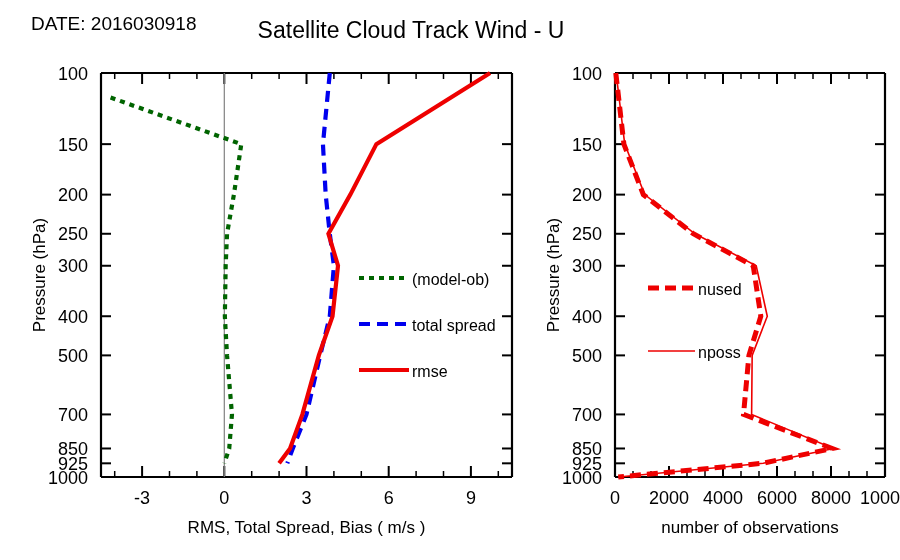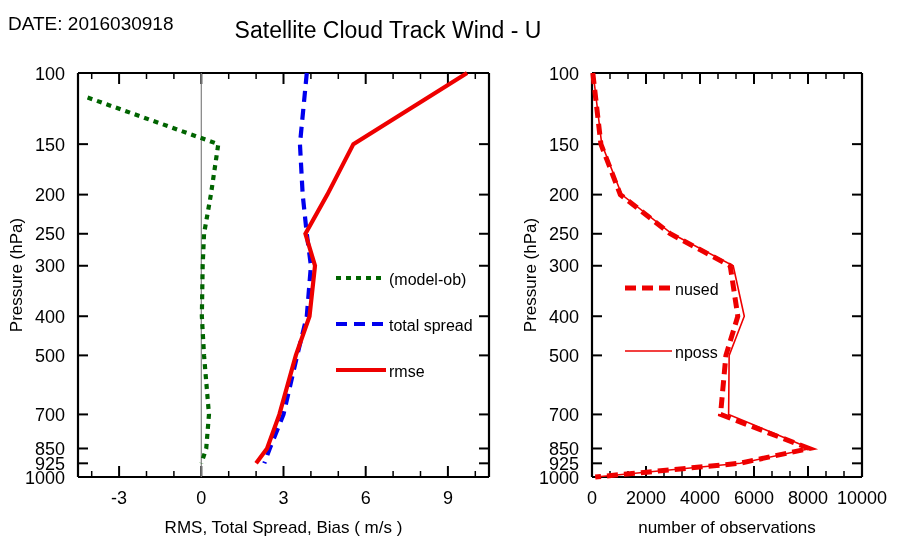--- a/index.html
+++ b/index.html
@@ -1,21 +1,21 @@
 <!DOCTYPE html>
 <html><head>
 <meta charset="utf-8">
 <style>
   html,body{margin:0;padding:0;}
   body{
     width:900px;height:560px;background:#ffffff;
     font-family:"Liberation Sans", sans-serif;
     color:#000;overflow:hidden;position:relative;
   }
-  #root{position:absolute;inset:0;}
+  #root{position:absolute;inset:0;padding-left:23px;}
   svg{display:block;}
   text{font-family:"Liberation Sans", sans-serif;fill:#000;}
   .ttl{font-size:23px;}
   .datelbl{font-size:19px;}
   .ticklbl{font-size:18px;}
   .axlbl{font-size:17px;}
   .leglbl{font-size:16px;}
   .axline{stroke:#000;stroke-width:2.2;fill:none;}
   .tick{stroke:#000;stroke-width:2.0;}
   .tickmin{stroke:#000;stroke-width:1.5;}

